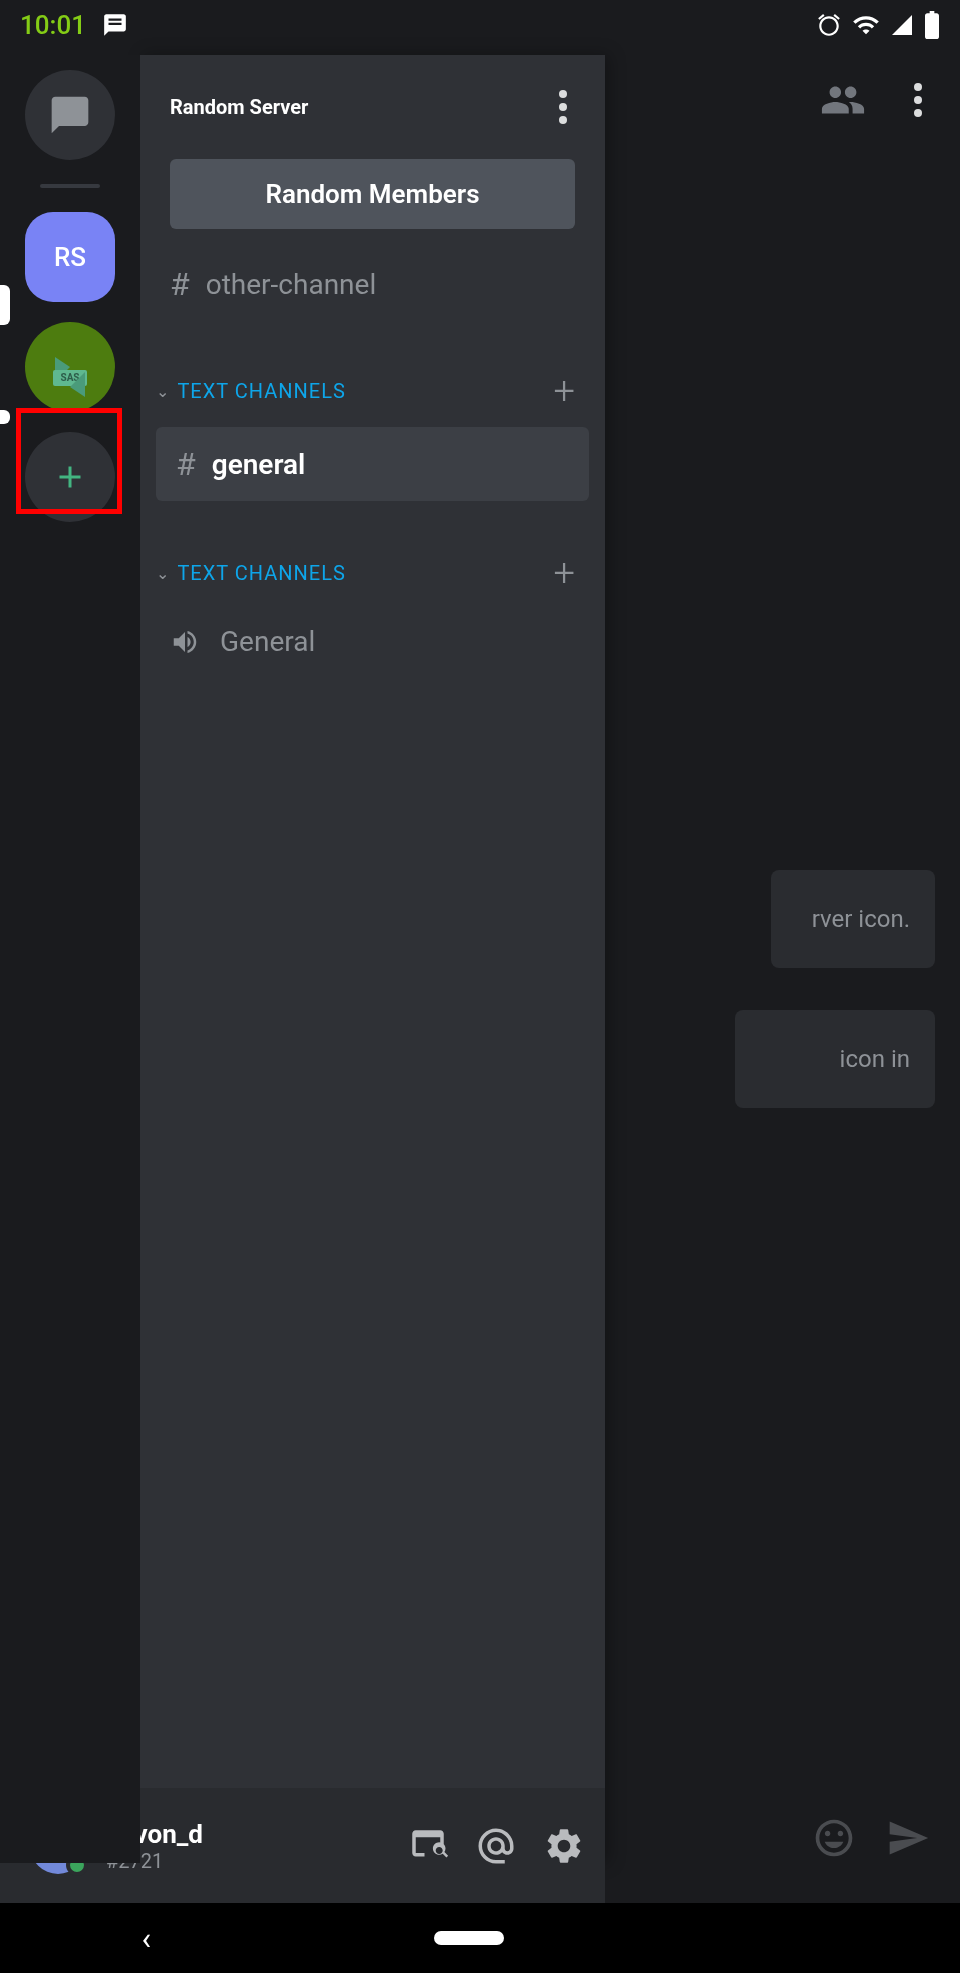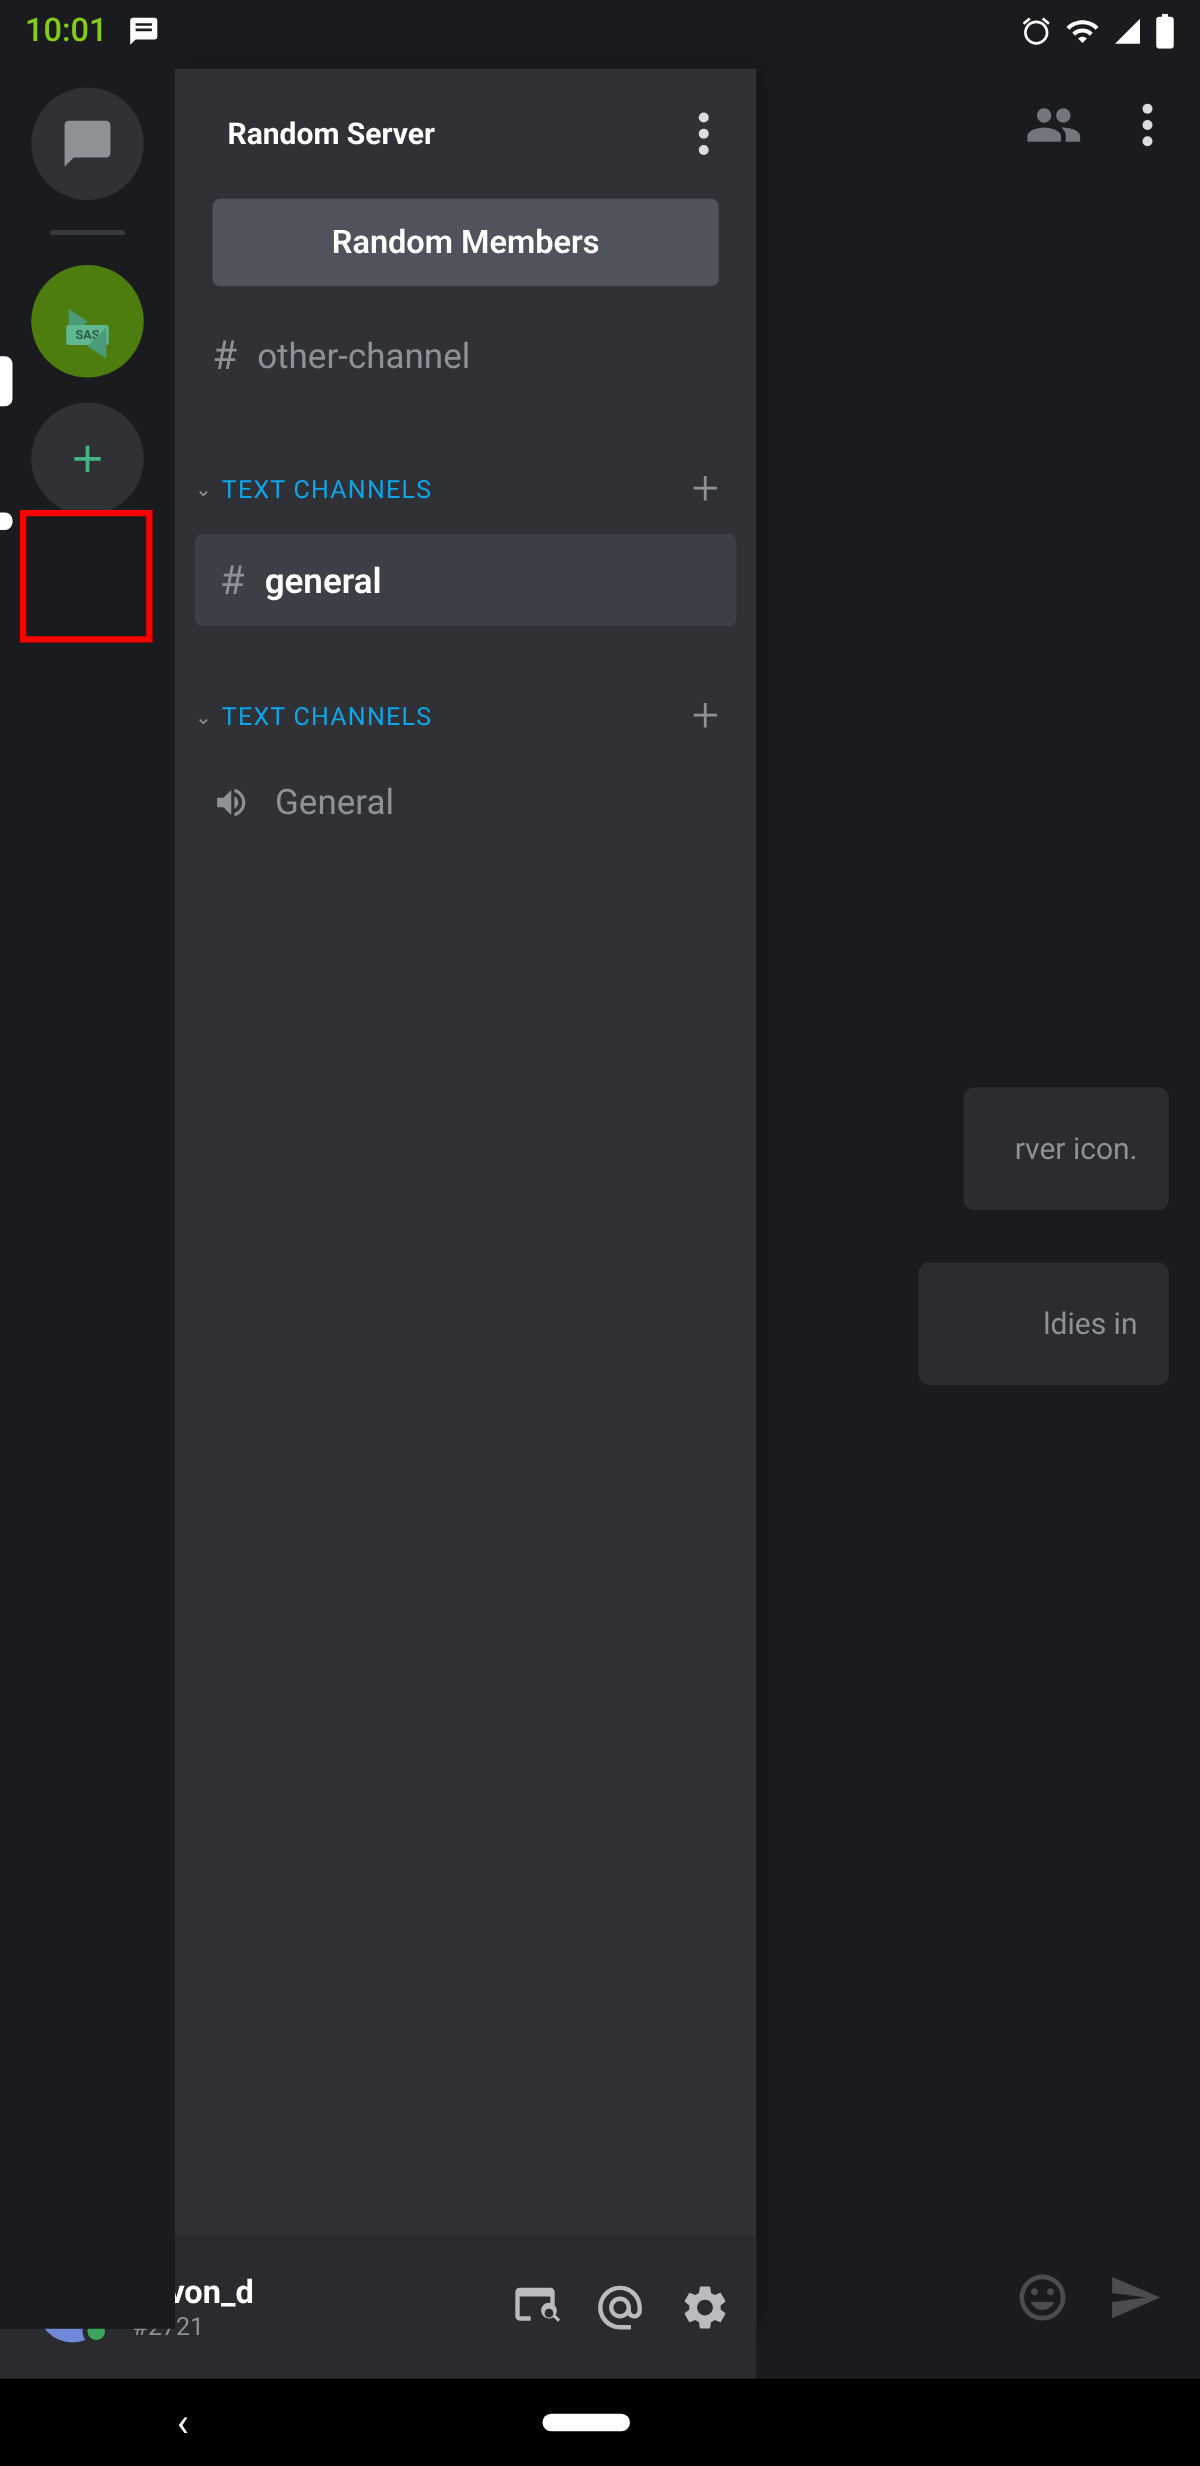--- a/index.html
+++ b/index.html
@@ -151,24 +151,23 @@
       display: flex;
       flex-direction: column;
     }
     .panel-header {
       display: flex;
       align-items: center;
       justify-content: space-between;
       padding: 35px 30px 25px 30px;
     }
     .panel-title {
-      font-size: 24px;
+      font-size: 20px;
       font-weight: 700;
       color: #fff;
-      margin-left: 12px;
     }
     .more-btn { width: 24px; display: flex; flex-direction: column; align-items: center; gap: 5px; }
     .more-dot { width: 8px; height: 8px; border-radius: 50%; background: #dcddde; }
     
     .invite-btn {
       margin: 10px 30px 20px 30px;
       background: #4f545c;
       border-radius: 6px;
       padding: 20px;
       text-align: center;
@@ -278,21 +277,21 @@
     <svg width="46" height="32" viewBox="0 0 24 16">
         <path d="M16 7c1.66 0 2.99-1.34 2.99-3S17.66 1 16 1c-1.66 0-3 1.34-3 3s1.34 3 3 3zm-8 0c1.66 0 2.99-1.34 2.99-3S9.66 1 8 1C6.34 1 5 2.34 5 4s1.34 3 3 3zm0 2c-2.33 0-7 1.17-7 3.5V15h14v-2.5c0-2.33-4.67-3.5-7-3.5zm8 0c-.29 0-.62.02-.97.05 1.16.84 1.97 1.97 1.97 3.45V15h6v-2.5c0-2.33-4.67-3.5-7-3.5z"></path>
       </svg>
     <div class="more-btn">
       <div class="more-dot"></div>
         <div class="more-dot"></div>
         <div class="more-dot"></div>
     </div>
   </div>
   <div class="bg-card bg-card1">rver icon.</div>
-  <div class="bg-card bg-card2">ldies in</div>
+  <div class="bg-card bg-card2">icon in</div>
   <div class="bg-input">
     <svg width="44" height="44" viewBox="0 0 24 24">
         <path d="M12 2C6.48 2 2 6.48 2 12s4.48 10 10 10 10-4.48 10-10S17.52 2 12 2zm0 18c-4.41 0-8-3.59-8-8s3.59-8 8-8 8 3.59 8 8-3.59 8-8 8zm3.5-9c.83 0 1.5-.67 1.5-1.5S16.33 8 15.5 8 14 8.67 14 9.5s.67 1.5 1.5 1.5zm-7 0c.83 0 1.5-.67 1.5-1.5S9.33 8 8.5 8 7 8.67 7 9.5 7.67 11 8.5 11zm3.5 6.5c2.33 0 4.31-1.46 5.11-3.5H6.89c.8 2.04 2.78 3.5 5.11 3.5z"></path>
       </svg>
     <svg width="44" height="44" viewBox="0 0 24 24">
         <path d="M2.01 21L23 12 2.01 3 2 10l15 2-15 2z"></path>
       </svg>
   </div>
 </div>
 
@@ -320,20 +319,23 @@
 </div>
 
 <div class="server-rail">
   <div class="dm-button">
     <svg width="44" height="40" viewBox="0 0 24 20">
         <path d="M20 0H4C2.9 0 2 .9 2 2v18l4-4h14c1.1 0 2-.9 2-2V2c0-1.1-.9-2-2-2z"></path>
       </svg>
   </div>
   <div class="rail-divider"></div>
   <div class="server-pill pill-rs"></div>
+  <div class="server-item server-rs">
+    <span>RS</span>
+  </div>
   <div class="server-pill pill-sas"></div>
   <div class="server-item server-sas">
     <svg width="70" height="70" viewBox="0 0 70 70">
       <polygon points="20,15 35,25 20,40" fill="#4a9b7a"></polygon>
       <rect x="18" y="28" width="34" height="16" fill="#5fb890" rx="2"></rect>
       <text x="35" y="39" font-size="10" fill="#2d5d4a" text-anchor="middle" font-weight="bold">SAS</text>
       <polygon points="50,55 35,45 50,30" fill="#4a9b7a"></polygon>
     </svg>
   </div>
   <div class="add-server">

